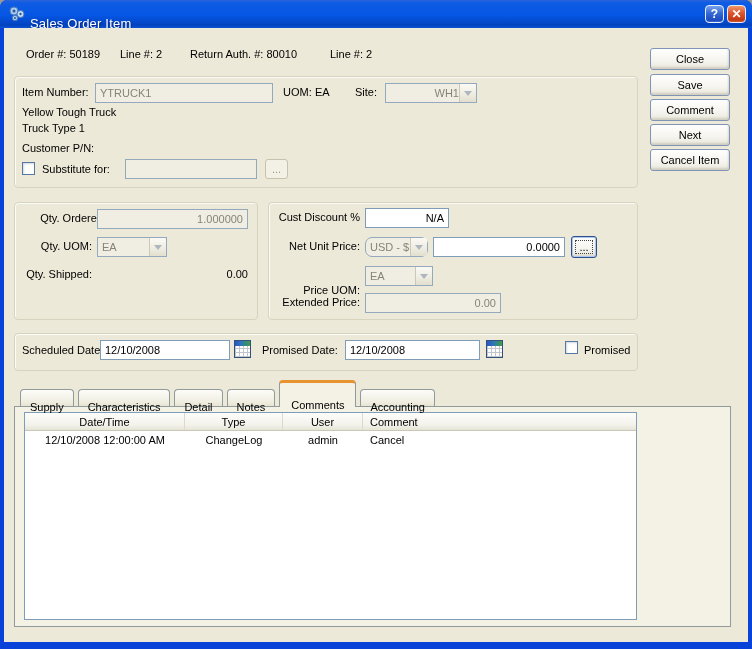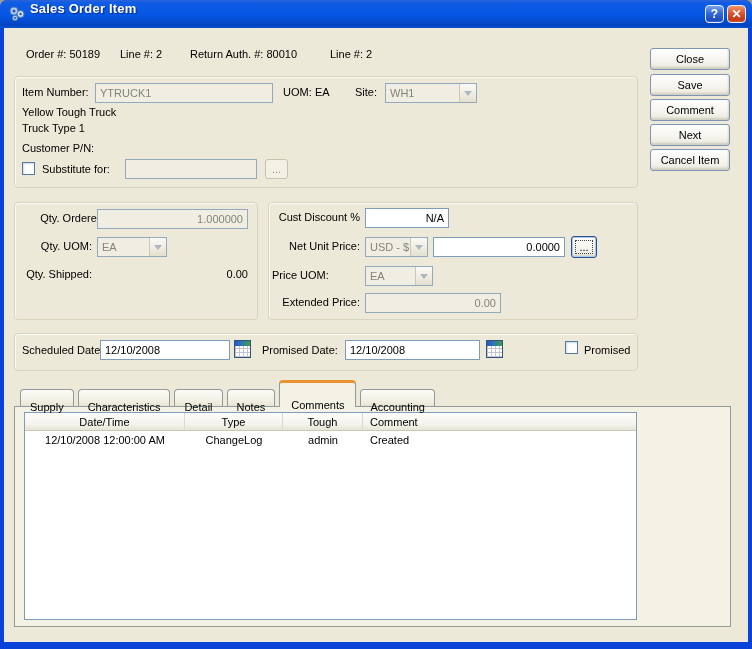--- a/index.html
+++ b/index.html
@@ -9,21 +9,21 @@
     position:relative; width:752px; height:649px;
     background:#0842D8; border-radius:7px 7px 0 0; overflow:hidden;
   }
   
   .titlebar {
     position:absolute; left:0; top:0; width:752px; height:28px;
     background:linear-gradient(180deg,#2B63D9 0%,#0F5CE4 10%,#0556E4 55%,#0243BE 90%,#0C54D6 100%);
     border-radius:7px 7px 0 0;
   }
   .title-text {
-    position:absolute; left:30px; top:1px; color:#fff; font-weight:bold; font-size:13px;
+    position:absolute; left:30px; top:16px; color:#fff; font-weight:normal; font-size:13px;
     text-shadow:1px 1px 1px #0A2A8A; letter-spacing:.2px;text-align:right;
   }
   .app-icon { position:absolute; left:8px; top:5px; width:18px; height:18px; }
   .tb-btn {
     position:absolute; top:5px; width:19px; height:18px; border-radius:4px;
     border:1px solid #E7EFFB; color:#fff; font-weight:bold; font-size:12px;
     display:flex; align-items:center; justify-content:center; cursor:default;
   }
   .tb-help { right:28px; background:linear-gradient(180deg,#7AA2EC 0%,#3568D4 45%,#1C4BBE 90%,#3E6CD2 100%); }
   .tb-close { right:6px; background:linear-gradient(180deg,#F0976C 0%,#E25A33 40%,#C13A14 85%,#D2542C 100%); }
@@ -144,21 +144,21 @@
       <span>Return Auth. #:</span>&nbsp;<span>80010</span></span>
     <span class="lbl" style="left:326px; top:20px;">
       <span>Line #:</span>&nbsp;<span>2</span></span>
 
     <div class="groupbox" style="left:10px; top:48px; width:624px; height:112px;"></div>
     <span class="lbl" style="left:18px; top:58px;">Item Number:</span>
     <input class="tf dis" style="left: 91px; top: 55px; width: 178px;" readonly="" value="YTRUCK1">
     <span class="lbl" style="left:279px; top:58px;">UOM:</span>
     <span class="lbl" style="left:311px; top:58px;">EA</span>
     <span class="lbl" style="left:351px; top:58px;">Site:</span>
-    <div class="dd" style="left:381px; top:55px; width:92px;">
+    <div class="dd" style="left:381px; top:55px; width:92px;text-align:right;">
       <span class="dd-val">WH1</span>
       <span class="dd-arrow"></span>
     </div>
     <span class="lbl" style="left:18px; top:78px;">Yellow Tough Truck</span>
     <span class="lbl" style="left:18px; top:94px;">Truck Type 1</span>
     <span class="lbl" style="left:18px; top:114px;">Customer P/N:</span>
     <div class="cb" style="left:18px; top:134px;"></div>
     <span class="lbl" style="left:38px; top:135px;">Substitute for:</span>
     <input class="tf dis" style="left: 121px; top: 131px; width: 132px;" readonly="" value="">
     <div class="btn btn-browse disabled" style="left:261px; top:131px; width:23px;">...</div>
@@ -171,27 +171,27 @@
       <span class="dd-val">EA</span>
       <span class="dd-arrow"></span>
     </div>
     <span class="lbl" style="left:10px; top:240px; width:78px; text-align:right;">Qty. Shipped:</span>
     <span class="static-val" style="left:93px; top:240px; width:151px;">0.00</span>
 
     <div class="groupbox" style="left:264px; top:174px; width:370px; height:118px;"></div>
     <span class="lbl" style="left:268px; top:183px; width:88px; text-align:right;">Cust Discount %</span>
     <input class="tf right" style="left: 361px; top: 180px; width: 84px;" value="N/A">
     <span class="lbl" style="left:268px; top:212px; width:88px; text-align:right;">Net Unit Price:</span>
-    <div class="dd" style="left:361px; top:209px; width:63px;">
+    <div class="dd" style="left:361px; top:209px; width:63px;border-radius:7px;">
       <span class="dd-val">USD - $</span>
       <span class="dd-arrow"></span>
     </div>
     <input class="tf right" style="left: 429px; top: 209px; width: 132px;" value="0.0000">
     <div class="btn focused" style="left:567px; top:208px; width:26px;">...</div>
-    <span class="lbl" style="left:268px; top:241px; width:88px; text-align:left;">Price UOM:</span>
+    <span class="lbl" style="left:268px; top:256px; width:88px; text-align:right;">Price UOM:</span>
     <div class="dd" style="left:361px; top:238px; width:68px;">
       <span class="dd-val">EA</span>
       <span class="dd-arrow"></span>
     </div>
     <span class="lbl" style="left:268px; top:268px; width:88px; text-align:right;">Extended Price:</span>
     <input class="tf dis right" style="left: 361px; top: 265px; width: 136px;" readonly="" value="0.00">
 
     <div class="groupbox" style="left:10px; top:305px; width:624px; height:38px;"></div>
     <span class="lbl" style="left:18px; top:316px;">Scheduled Date:</span>
     <input class="tf" style="left: 96px; top: 312px; width: 130px;" value="12/10/2008">
@@ -216,28 +216,28 @@
       <div class="tab active">Comments</div>
       <div class="tab">Accounting</div>
     </div>
 
     <div class="panel"></div>
 
     <div class="listbox">
       <div class="lv-header">
         <div class="lv-hcell c0">Date/Time</div>
         <div class="lv-hcell c1">Type</div>
-        <div class="lv-hcell c2">Tough</div>
+        <div class="lv-hcell c2">User</div>
         <div class="lv-hcell c3 last">Comment</div>
       </div>
       <div class="lv-row">
         <div class="lv-cell c0">12/10/2008 12:00:00 AM</div>
         <div class="lv-cell c1">ChangeLog</div>
         <div class="lv-cell c2">admin</div>
-        <div class="lv-cell c3 last">Created</div>
+        <div class="lv-cell c3 last">Cancel</div>
       </div>
     </div>
 
     <div class="btn focused" style="left:646px; top:383px; width:80px;">New</div>
     <div class="btn disabled" style="left:646px; top:409px; width:80px;">View</div>
 
     <div class="btn" style="left:646px; top:20px; width:80px;">Close</div>
     <div class="btn" style="left:646px; top:46px; width:80px;">Save</div>
     <div class="btn" style="left:646px; top:71px; width:80px;">Comment</div>
     <div class="btn" style="left:646px; top:96px; width:80px;">Next</div>

